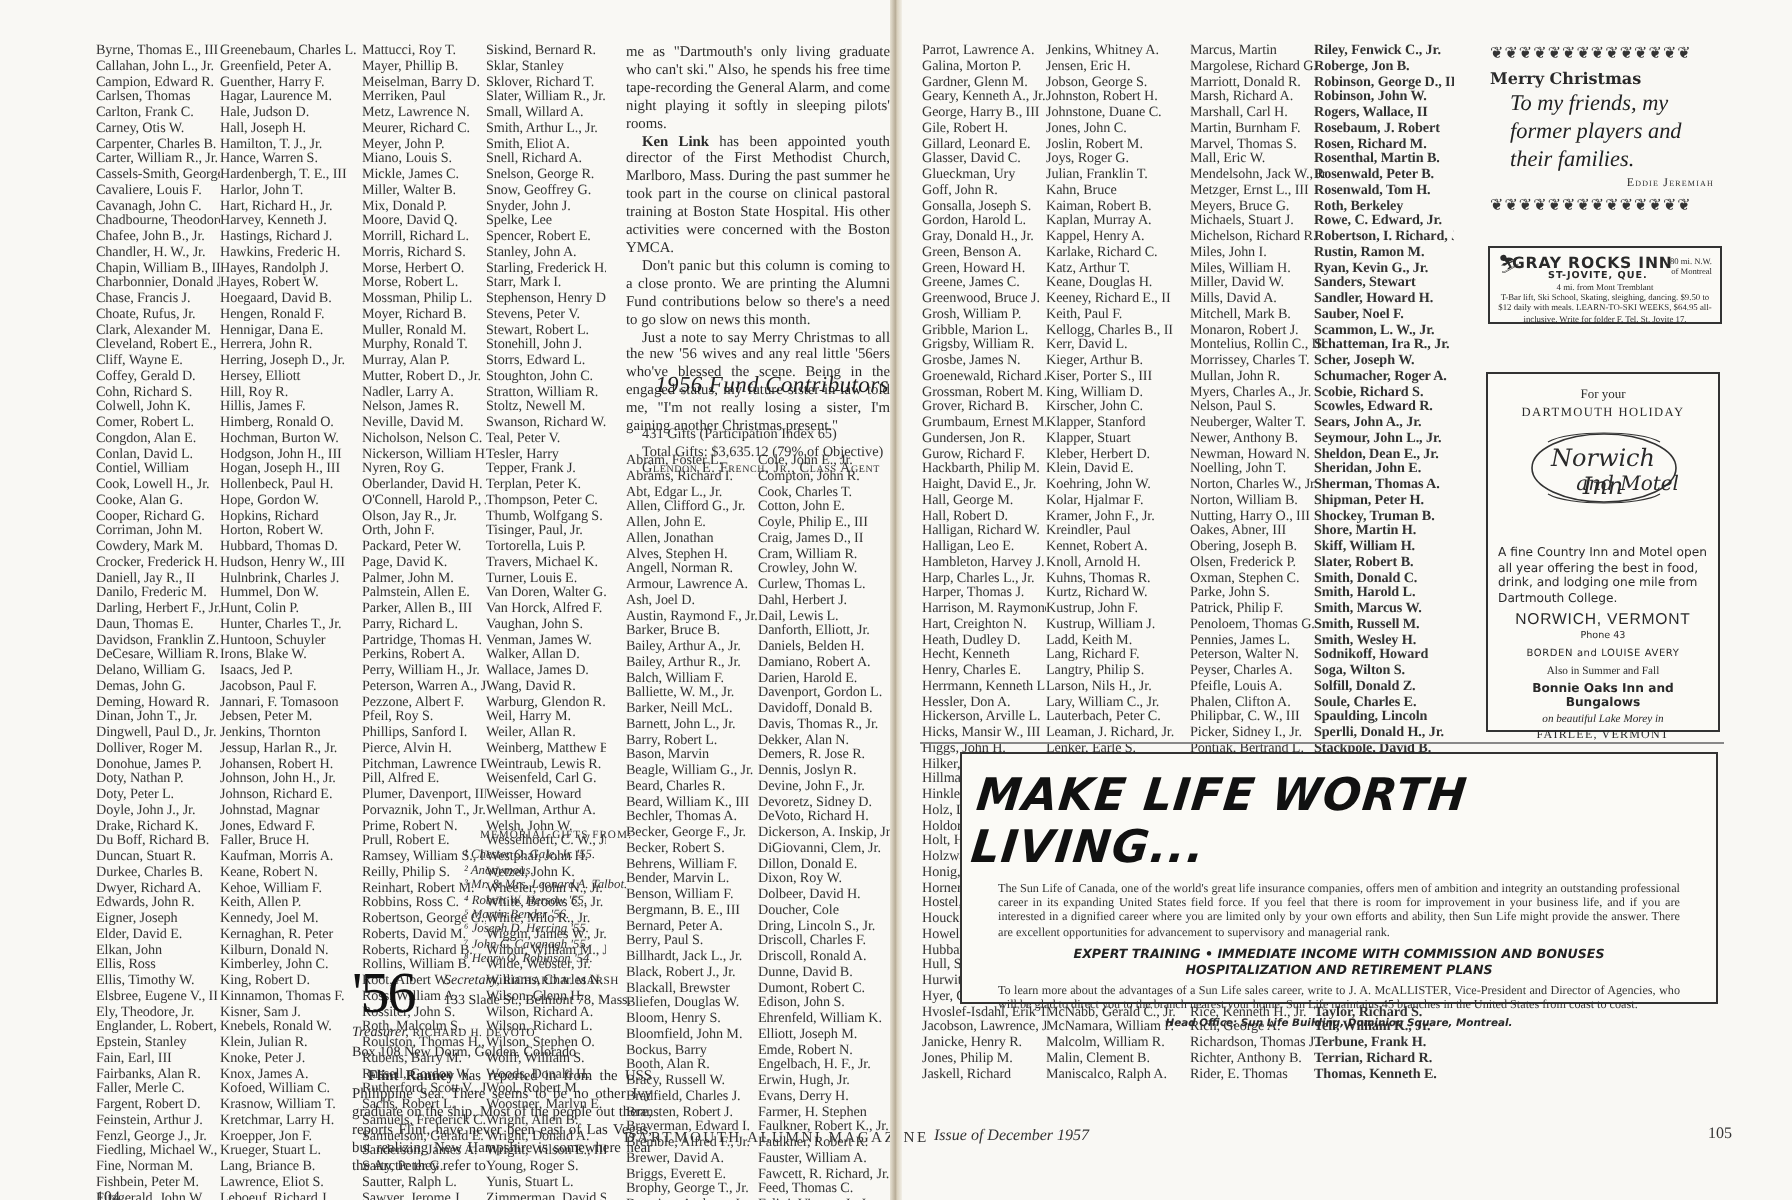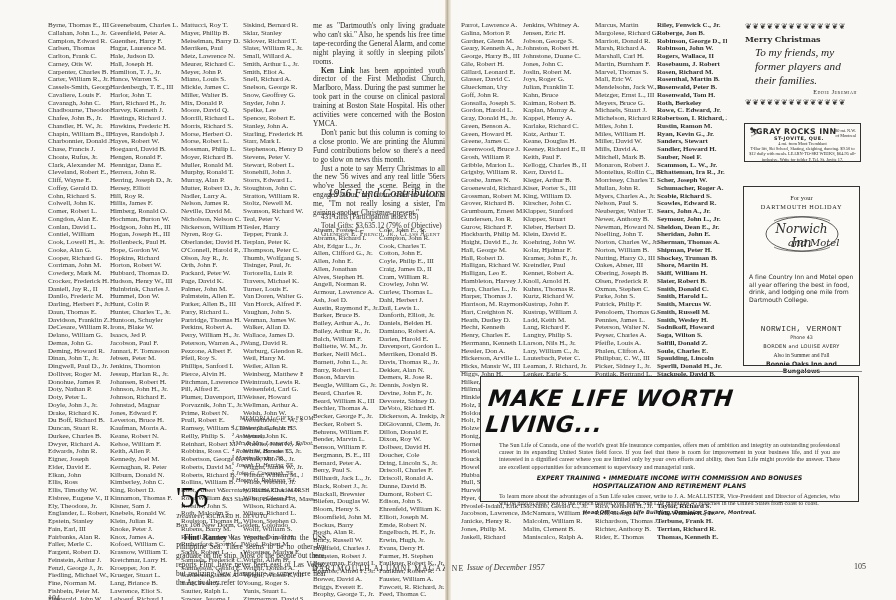--- a/index.html
+++ b/index.html
@@ -45,21 +45,21 @@
   .gr-body { font-size: 4.4px; line-height: 5.2px; text-align: center; }
   .gr-logo { position: absolute; left: 4px; top: 3px; font-size: 9px; }
   .ad-norwich { left: 743px; top: 186px; width: 117px; height: 180px; padding: 5px 4px; text-align: center; }
   .nw-for { font-size: 6.5px; margin-top: 2px; }
   .nw-dh { font-size: 6.3px; letter-spacing: 0.7px; margin-top: 2px; }
   .nw-logo { margin: 5px auto 20px; width: 76px; height: 38px; position: relative; }
   .nw-logo svg { position: absolute; inset: 0; }
   .nw-logo .t1 { position: absolute; left: 0; right: 0; top: 7px; font-style: italic; font-size: 12px; font-family: "DejaVu Serif", serif; }
   .nw-logo .t2 { position: absolute; left: 0; right: 0; top: 22px; font-style: italic; font-size: 10px; font-family: "DejaVu Serif", serif; text-align: right; }
   .nw-desc { font-family: "DejaVu Sans", sans-serif; font-size: 6.1px; line-height: 7.6px; text-align: left; padding: 0 1px; }
-  .nw-town { font-family: Liberation Mono, monospace; font-size: 7.8px; letter-spacing: 0.4px; margin-top: 22px; }
+  .nw-town { font-family: Liberation Sans, sans-serif; font-size: 7.8px; letter-spacing: 0.4px; margin-top: 2px; }
   .nw-phone { font-family: "DejaVu Sans", sans-serif; font-size: 4.8px; margin-top: 2px; }
   .nw-own { font-family: "DejaVu Sans", sans-serif; font-size: 5px; margin-top: 3px; letter-spacing: 0.3px; }
   .nw-also { font-size: 5.6px; margin-top: 3px; }
   .nw-bonnie { font-family: "DejaVu Sans", sans-serif; font-size: 6.1px; font-weight: bold; margin-top: 2px; }
   .nw-lake { font-style: italic; font-size: 5.6px; margin-top: 2px; }
   .nw-fair { font-size: 6px; letter-spacing: 0.6px; margin-top: 2px; }
   .ad-sunlife { left: 480px; top: 376px; width: 379px; height: 126px; padding: 0 18px; }
   .sl-head { font-family: "DejaVu Sans", sans-serif; font-weight: bold; font-style: italic; font-size: 22.5px; letter-spacing: 0.6px; margin-top: 8px; margin-left: -12px; color: #111; transform: skewX(-6deg); }
   .sl-body { font-size: 6.1px; line-height: 7.2px; text-align: justify; margin-top: 5px; color: #333; }
   .sl-bullets { font-family: "DejaVu Sans", sans-serif; font-weight: bold; font-style: italic; font-size: 6.3px; text-align: center; line-height: 8px; margin-top: 3px; color: #222; }
@@ -198,21 +198,21 @@
     <div>Jacobson, Paul F.</div>
     <div>Jannari, F. Tomasoon</div>
     <div>Jebsen, Peter M.</div>
     <div>Jenkins, Thornton</div>
     <div>Jessup, Harlan R., Jr.</div>
     <div>Johansen, Robert H.</div>
     <div>Johnson, John H., Jr.</div>
     <div>Johnson, Richard E.</div>
     <div>Johnstad, Magnar</div>
     <div>Jones, Edward F.</div>
-    <div>Leverton, Bruce H.</div>
+    <div>Faller, Bruce H.</div>
     <div>Kaufman, Morris A.</div>
     <div>Keane, Robert N.</div>
     <div>Kehoe, William F.</div>
     <div>Keith, Allen P.</div>
     <div>Kennedy, Joel M.</div>
     <div>Kernaghan, R. Peter</div>
     <div>Kilburn, Donald N.</div>
     <div>Kimberley, John C.</div>
     <div>King, Robert D.</div>
     <div>Kinnamon, Thomas F.</div>
@@ -490,21 +490,21 @@
     <div>Cram, William R.</div>
     <div>Crowley, John W.</div>
     <div>Curlew, Thomas L.</div>
     <div>Dahl, Herbert J.</div>
     <div>Dail, Lewis L.</div>
     <div>Danforth, Elliott, Jr.</div>
     <div>Daniels, Belden H.</div>
     <div>Damiano, Robert A.</div>
     <div>Darien, Harold E.</div>
     <div>Davenport, Gordon L.</div>
-    <div>Merriken, Donald B.</div>
+    <div>Davidoff, Donald B.</div>
     <div>Davis, Thomas R., Jr.</div>
     <div>Dekker, Alan N.</div>
     <div>Demers, R. Jose R.</div>
     <div>Dennis, Joslyn R.</div>
     <div>Devine, John F., Jr.</div>
     <div>Devoretz, Sidney D.</div>
     <div>DeVoto, Richard H.</div>
     <div>Dickerson, A. Inskip, Jr.</div>
     <div>DiGiovanni, Clem, Jr.</div>
     <div>Dillon, Donald E.</div>

